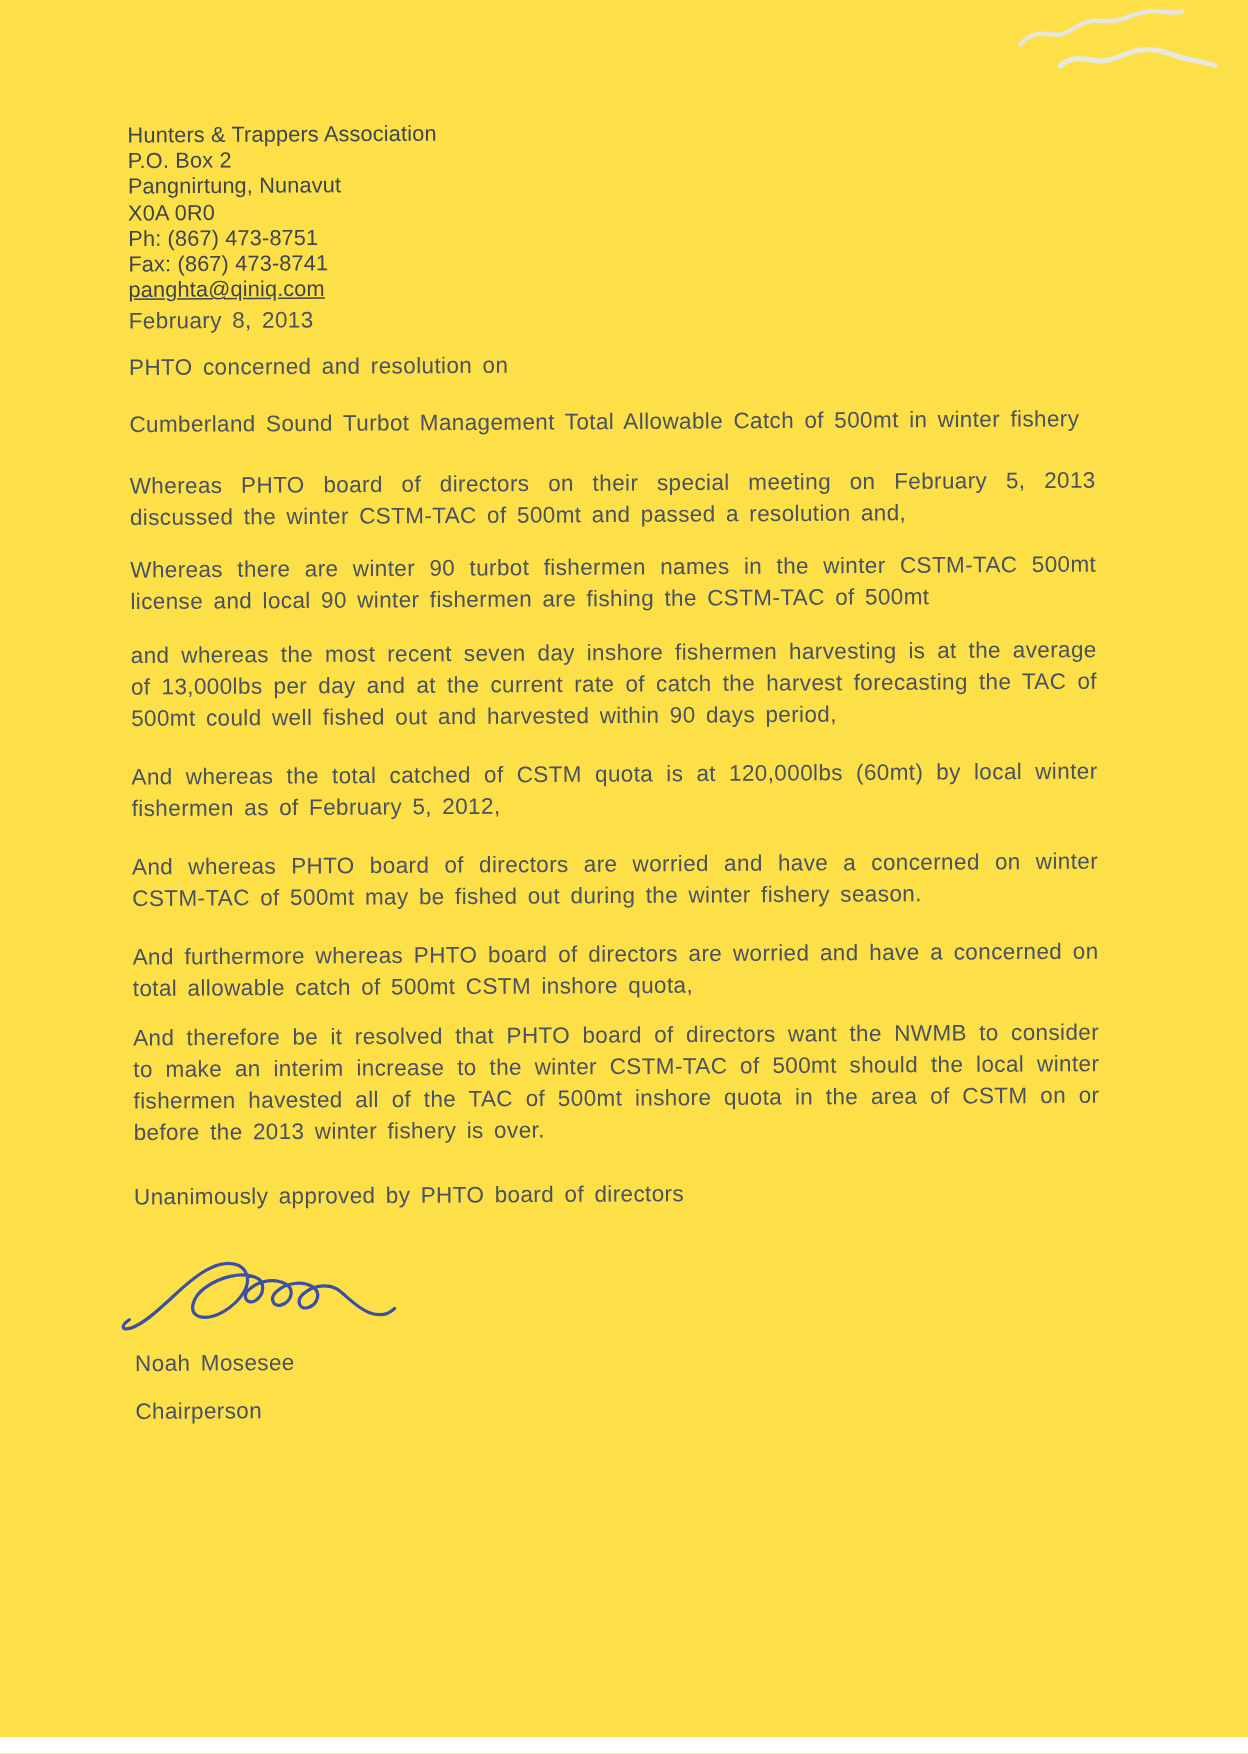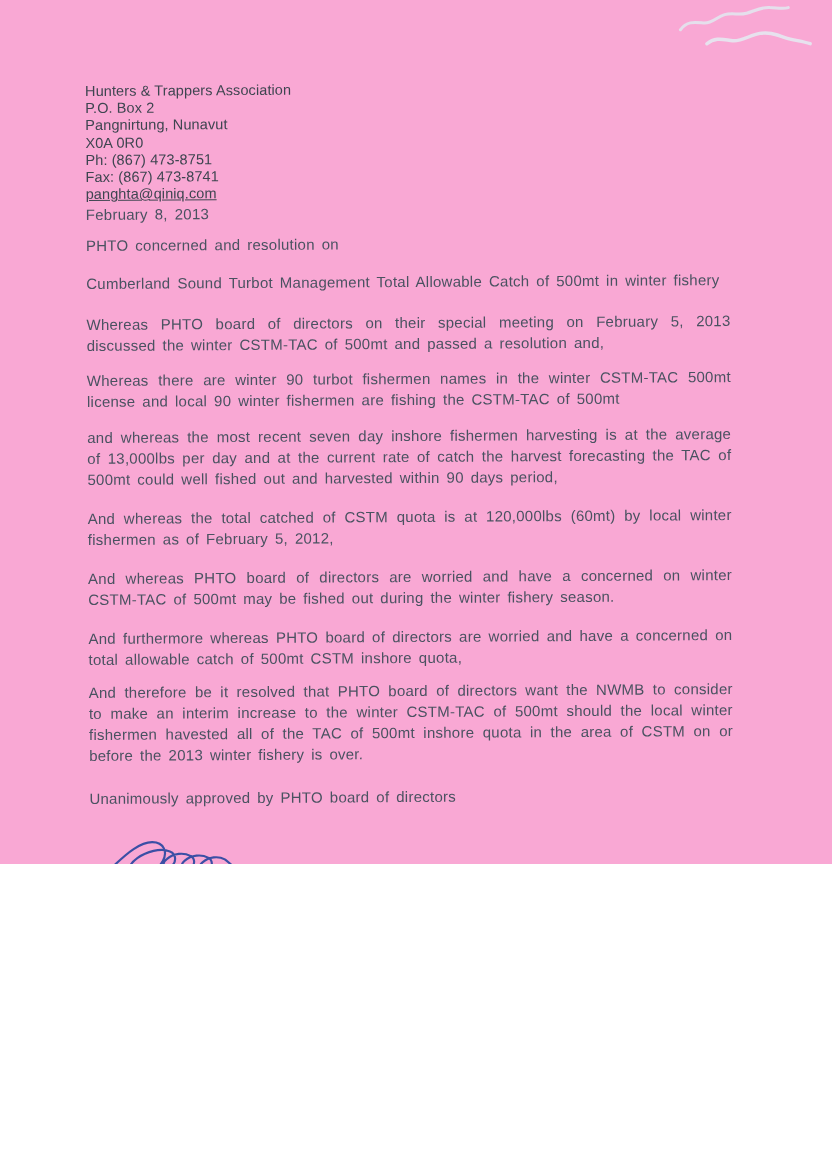--- a/index.html
+++ b/index.html
@@ -1,20 +1,20 @@
 <!DOCTYPE html>
 <html><head>
 <meta charset="utf-8">
 <style>
   html, body { margin: 0; padding: 0; background: #ffffff; }
   .page {
     position: relative;
     width: 832px;
-    height: 864px;
-    background: #f9a8d4;
+    height: 1158px;
+    background: #fde047;
     overflow: hidden;
     font-family: "Liberation Sans", "DejaVu Sans", sans-serif;
   }
   
   .faint-note {
     position: absolute;
     top: 2px;
     right: -4px;
     width: 160px;
     height: 64px;

